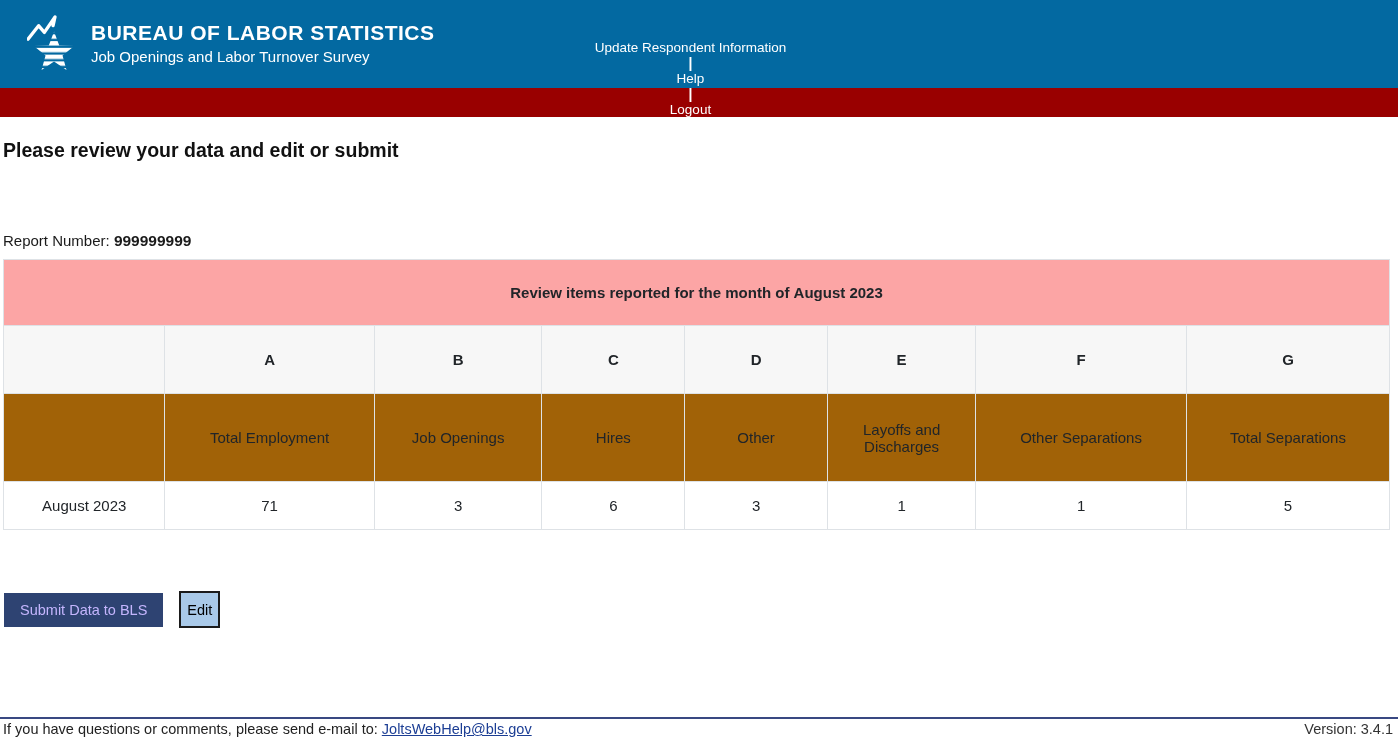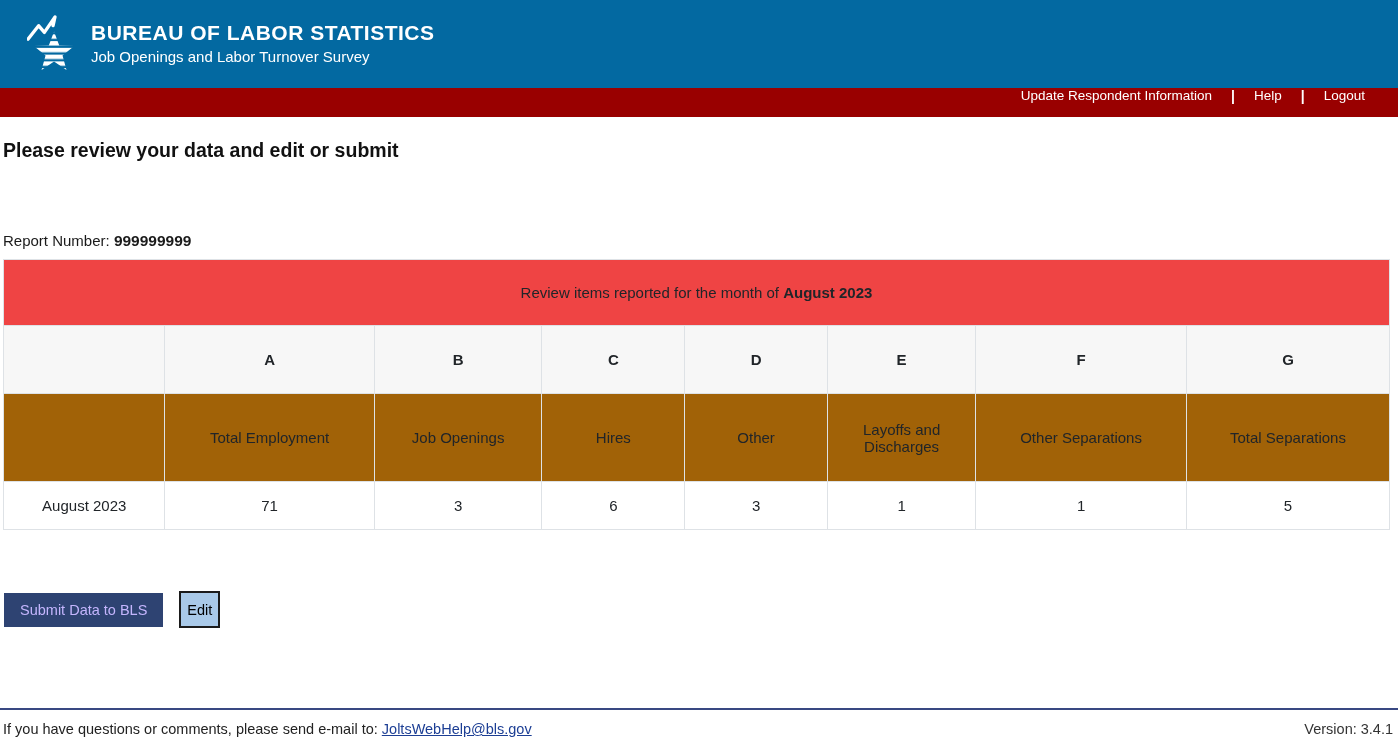--- a/index.html
+++ b/index.html
@@ -33,23 +33,25 @@
     font-size: 15px;
     line-height: 1.3;
     margin-top: 2px;
   }
 
   
   .redbar {
     background: #990000;
     height: 29px;
     display: flex;
+    align-items: center;
     justify-content: flex-end;
-    padding-right: 33px;
+    padding-right: 17px;
     gap: 0;
+    flex-direction: column;
   }
   .redbar a {
     color: #ffffff;
     text-decoration: none;
     font-size: 13.5px;
     cursor: pointer;
   }
   .redbar .sep {
     color: #ffffff;
     font-weight: bold;
@@ -76,21 +78,21 @@
     table-layout: fixed;
     font-size: 15px;
     color: #212529;
   }
   table.review td {
     border: 1px solid #dee2e6;
     text-align: center;
     vertical-align: middle;
     padding: 4px 6px;
   }
-  tr.caption-row td { height: 66px; background: #ef4444; }
+  tr.caption-row td { height: 66px; background: #fca5a5; font-weight: bold; }
   tr.letters-row td { height: 68px; background: #f7f7f7; font-weight: bold; }
   tr.names-row td   { height: 88px; background: #a16207; }
   tr.data-row td    { height: 48px; background: #ffffff; }
 
   
   .actions { margin-top: 61px; padding-left: 1px; display: flex; align-items: center; }
   .btn-submit {
     background: #2e4372;
     color: #c4b5fd;
     border: 1px solid #2e4372;
@@ -112,21 +114,21 @@
     cursor: pointer;
   }
 
   
   footer { margin-top: auto; }
   .footer-rule { border: none; border-top: 2px solid #394882; height: 0; }
   .footer-row {
     display: flex;
     justify-content: space-between;
     align-items: center;
-    padding: 11px 5px 12px 3px;
+    padding: 2px 5px 12px 3px;
     font-size: 14.5px;
     color: #222222;
   }
   .footer-row a { color: #1c3e94; text-decoration: underline; cursor: pointer; }
   .version { color: #333333; }
 </style>
 </head>
 <body>
 
 <header class="masthead">

